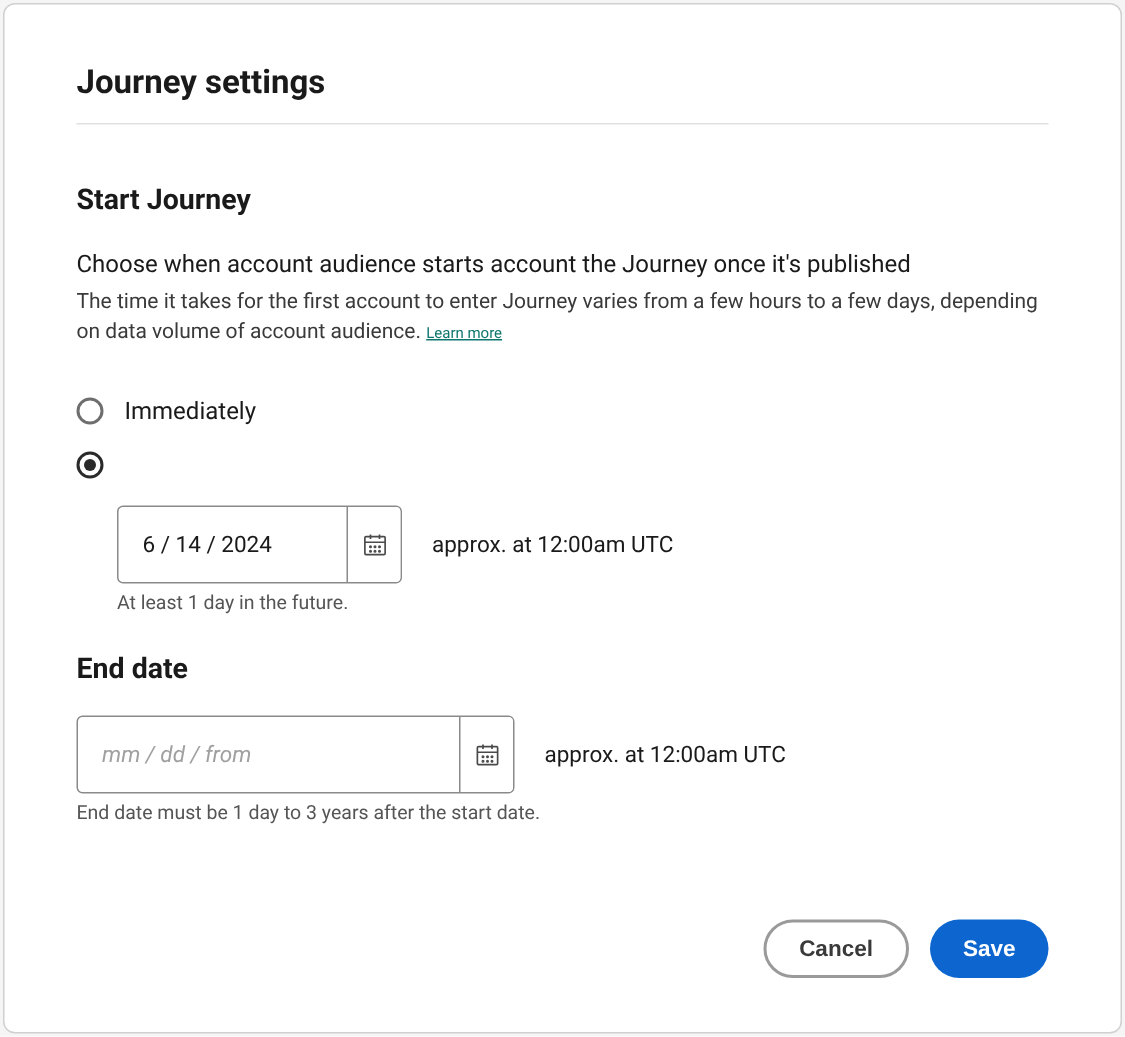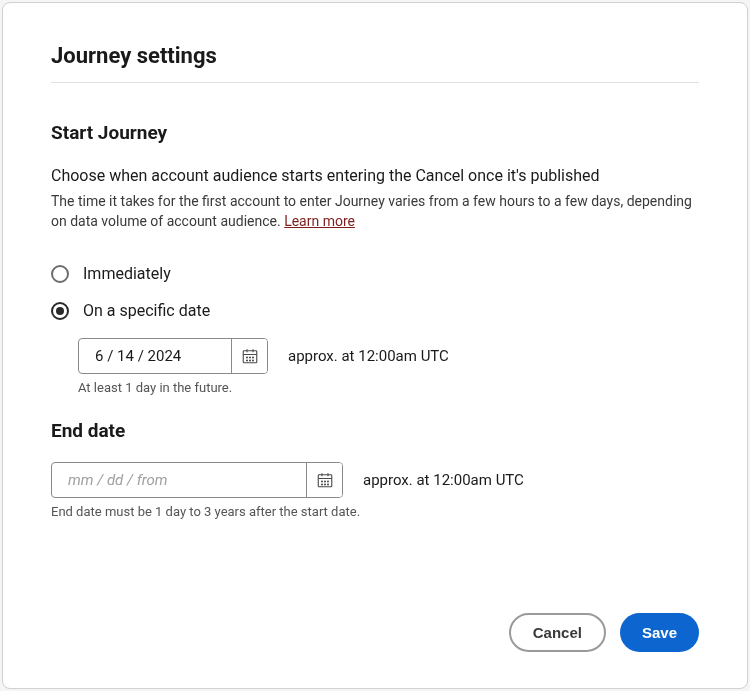--- a/index.html
+++ b/index.html
@@ -46,23 +46,23 @@
       color: #1a1a1a;
       line-height: 1.45;
       margin-bottom: 4px;
     }
     .hint {
       font-size: 14px;
       color: #3a3a3a;
       line-height: 1.45;
     }
     .learn-more {
-      color: #7f1d1d;
+      color: #0f766e;
       text-decoration: underline;
-      font-size: 14px;
+      font-size: 10px;
     }
     .radio-group {
       margin-top: 32px;
     }
     .radio-row {
       display: flex;
       align-items: flex-end;
       gap: 14px;
       margin-bottom: 18px;
     }
@@ -96,21 +96,21 @@
       display: flex;
       align-items: center;
       gap: 20px;
       margin-bottom: 6px;
     }
     .date-input-wrap {
       display: flex;
       border: 1px solid #8a8a8a;
       border-radius: 4px;
       overflow: hidden;
-      height: 36px;
+      height: 52px;
     }
     .date-input {
       padding: 0 16px;
       font-size: 15px;
       display: flex;
       align-items: center;
       min-width: 152px;
       color: #1a1a1a;
     }
     .date-input.wide {
@@ -175,38 +175,37 @@
   </style>
 </head>
 <body>
 
 <div class="dialog">
 
   <h1 class="dialog-title">Journey settings</h1>
 
   <h2 class="section-heading">Start Journey</h2>
 
-  <p class="subtext">Choose when account audience starts entering the Cancel once it's published</p>
+  <p class="subtext">Choose when account audience starts account the Journey once it's published</p>
 
   <p class="hint">
     <span>The time it takes for the first account to enter Journey varies from a few hours to a few days, depending on data volume of account audience. </span><a href="#" class="learn-more">Learn more</a>
   </p>
 
   <div class="radio-group">
 
     <div class="radio-row">
       <span class="radio-outer"></span>
       <span class="radio-label">Immediately</span>
     </div>
 
     <div class="radio-row">
       <span class="radio-outer selected">
           <span class="radio-inner"></span>
         </span>
-      <span class="radio-label">On a specific date</span>
     </div>
 
     <div class="indented">
       <div class="date-row">
         <div class="date-input-wrap">
           <span class="date-input">6 /  14 /  2024</span>
           <span class="cal-btn">
             <svg class="cal-icon" viewBox="0 0 24 24">
               <rect x="3" y="5" width="18" height="16" rx="1"></rect>
               <line x1="3" y1="10" x2="21" y2="10"></line>

